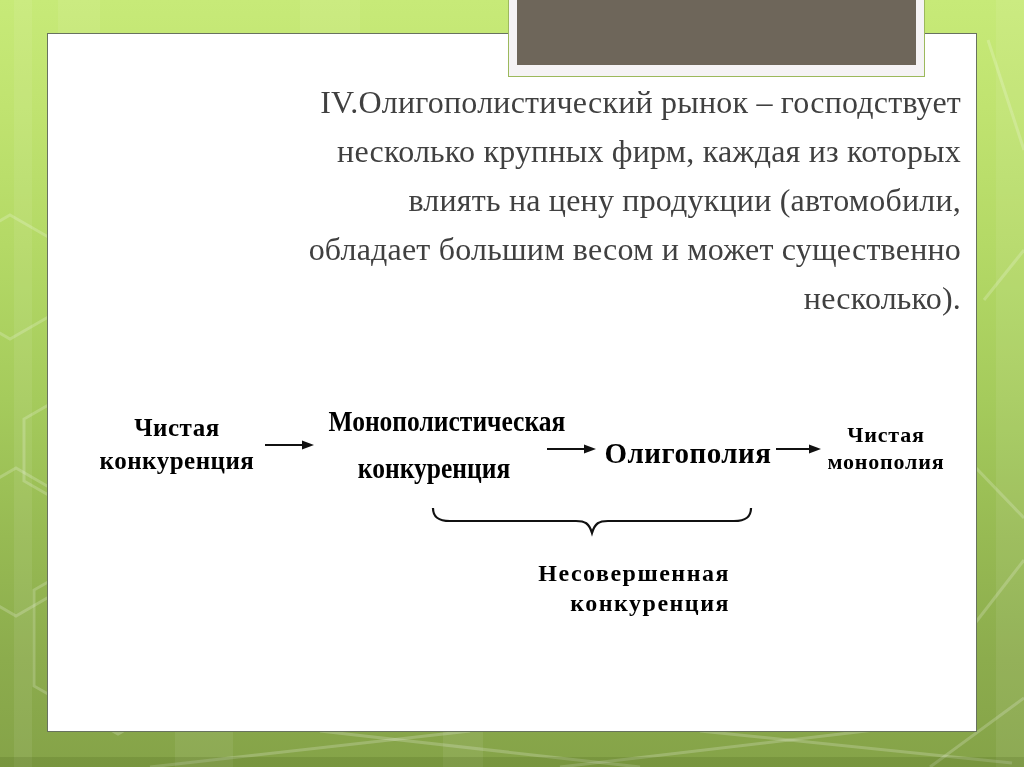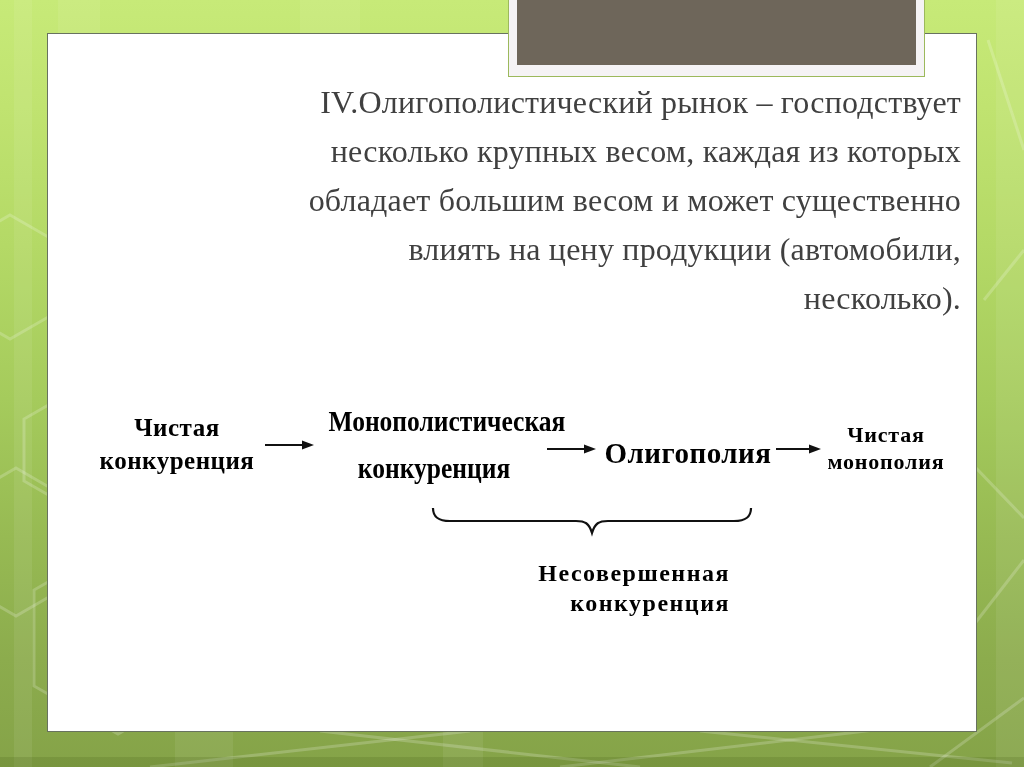--- a/index.html
+++ b/index.html
@@ -100,23 +100,23 @@
       <rect x="175" y="732" width="58" height="35"></rect>
     </g>
   </svg>
 
   <div class="bottom-strip"></div>
 
   <div class="panel">
 
     <div class="main-text">
       <div class="line"><span class="para-num">IV.</span><span>Олигополистический рынок – господствует</span></div>
-      <div class="line">несколько крупных весом, каждая из которых</div>
+      <div class="line">несколько крупных фирм, каждая из которых</div>
+      <div class="line">влиять на цену продукции (автомобили,</div>
       <div class="line">обладает большим весом и может существенно</div>
-      <div class="line">влиять на цену продукции (автомобили,</div>
       <div class="line">несколько).</div>
     </div>
 
     <div class="diagram">
 
       <div class="node node-1">
         <div>Чистая</div>
         <div>конкуренция</div>
       </div>
 

